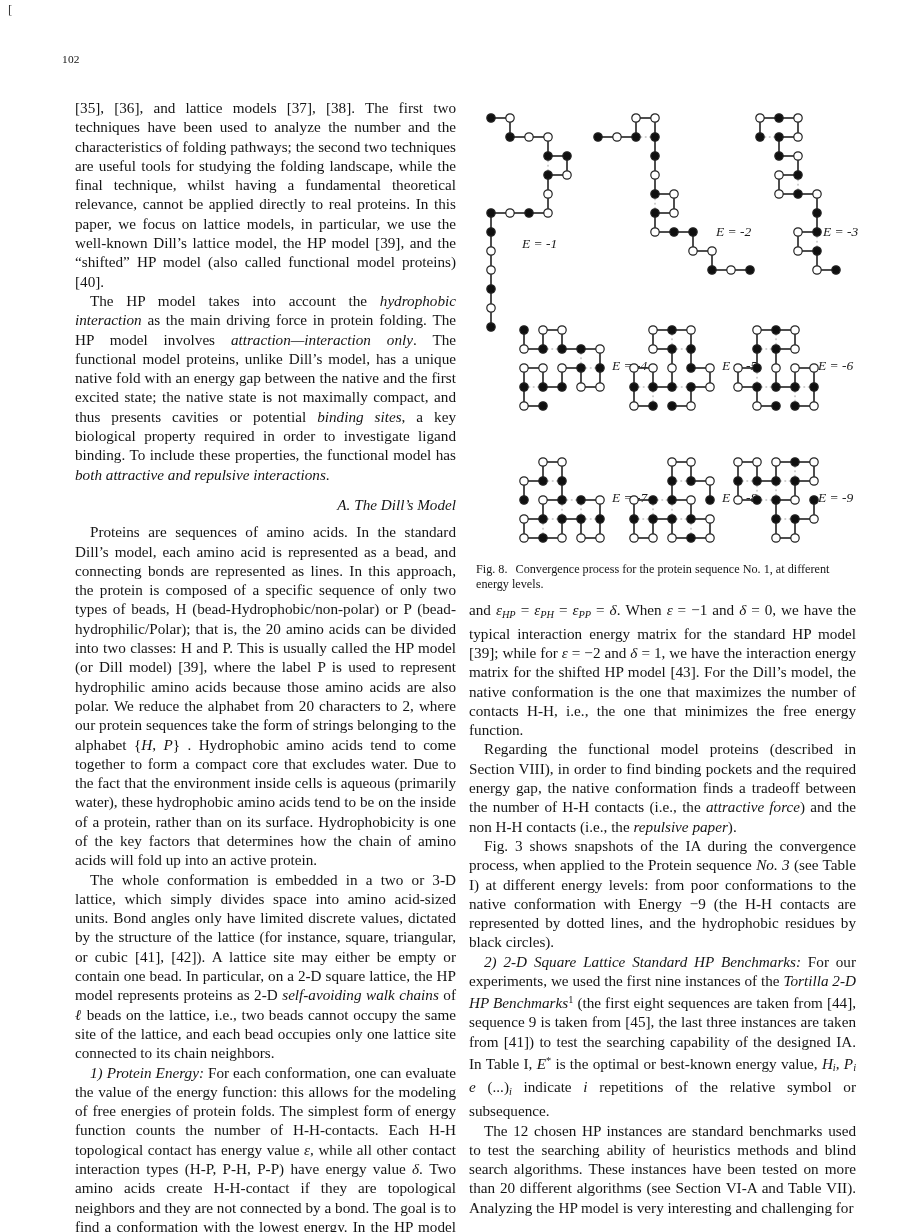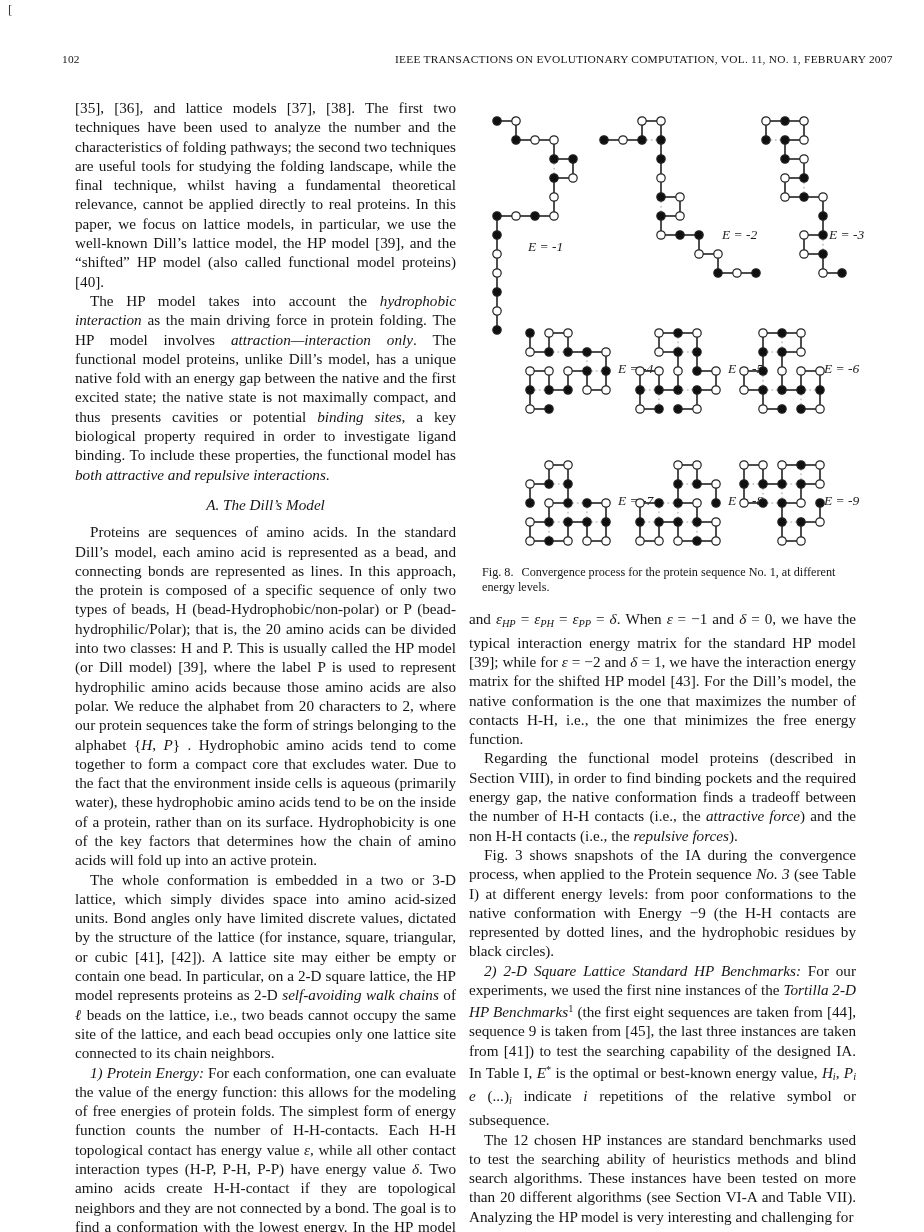--- a/index.html
+++ b/index.html
@@ -8,41 +8,40 @@
   .scan-mark{position:absolute;left:8px;top:2px;font-size:13px;color:#333;}
   .hdr-num{position:absolute;left:62px;top:53px;font-size:11.4px;letter-spacing:.2px;}
   .hdr-journal{position:absolute;top:53px;left:395px;width:461px;text-align:right;
                font-size:11.4px;letter-spacing:.25px;white-space:nowrap;}
   .col{position:absolute;top:98px;font-size:15.2px;line-height:19.3px;text-align:justify;}
   .col-left{left:75px;width:381px;}
   .col-right{left:469px;width:387px;}
   p{margin:0;text-indent:15px;}
   p.noindent{text-indent:0;}
   h3.section{font-style:italic;font-weight:normal;font-size:15.2px;margin:11px 0 8px 0;
-             text-align:center;text-indent:0;}
+             text-align:right;text-indent:0;}
   .i{font-style:italic;}
   .sub{font-size:68%;vertical-align:-0.25em;}
   .sup{font-size:68%;vertical-align:0.45em;}
   .pad{margin-left:8px;}
-  figure{margin:13px;padding:0;}
+  figure{margin:7px;padding:0;}
   svg.fig{display:block;margin-top:10px;overflow:visible;}
   figcaption.caption{font-size:12.2px;line-height:15.4px;margin-top:14px;text-align:left;
                      text-indent:0;}
   .footnote{font-size:12.2px;line-height:15.4px;margin-top:15px;text-align:left;
             text-indent:8px;word-break:break-all;}
 </style>
 </head>
 <body>
 
 <div class="page">
 
   <span class="scan-mark">[</span>
 
   <span class="hdr-num">102</span>
-  <span class="hdr-journal">IEEE TRANSACTIONS ON EVOLUTIONARY COMPUTATION, VOL. 11, NO. 1, FEBRUARY 2007</span>
 
   <div class="col col-left">
     <p class="noindent"><span>[35], [36], and lattice models [37], [38]. The first two techniques have been used to analyze the number and the characteristics of folding pathways; the second two techniques are useful tools for studying the folding landscape, while the final technique, whilst having a fundamental theoretical relevance, cannot be applied directly to real proteins. In this paper, we focus on lattice models, in particular, we use the well-known Dill’s lattice model, the HP model [39], and the “shifted” HP model (also called functional model proteins) [40].</span></p>
     <p><span>The HP model takes into account the </span><span class="i">hydrophobic interaction</span><span> as the main driving force in protein folding. The HP model involves </span><span class="i">attraction—interaction only</span><span>. The functional model proteins, unlike Dill’s model, has a unique native fold with an energy gap between the native and the first excited state; the native state is not maximally compact, and thus presents cavities or potential </span><span class="i">binding sites</span><span>, a key biological property required in order to investigate ligand binding. To include these properties, the functional model has </span><span class="i">both attractive and repulsive interactions</span><span>.</span></p>
     <h3 class="section">A. The Dill’s Model</h3>
     <p><span>Proteins are sequences of amino acids. In the standard Dill’s model, each amino acid is represented as a bead, and connecting bonds are represented as lines. In this approach, the protein is composed of a specific sequence of only two types of beads, H (bead-Hydrophobic/non-polar) or P (bead-hydrophilic/Polar); that is, the 20 amino acids can be divided into two classes: H and P. This is usually called the HP model (or Dill model) [39], where the label P is used to represent hydrophilic amino acids because those amino acids are also polar. We reduce the alphabet from 20 characters to 2, where our protein sequences take the form of strings belonging to the alphabet {</span><span class="i">H</span><span>, </span><span class="i">P</span><span>} . Hydrophobic amino acids tend to come together to form a compact core that excludes water. Due to the fact that the environment inside cells is aqueous (primarily water), these hydrophobic amino acids tend to be on the inside of a protein, rather than on its surface. Hydrophobicity is one of the key factors that determines how the chain of amino acids will fold up into an active protein.</span></p>
     <p><span>The whole conformation is embedded in a two or 3-D lattice, which simply divides space into amino acid-sized units. Bond angles only have limited discrete values, dictated by the structure of the lattice (for instance, square, triangular, or cubic [41], [42]). A lattice site may either be empty or contain one bead. In particular, on a 2-D square lattice, the HP model represents proteins as 2-D </span><span class="i">self-avoiding walk chains</span><span> of </span><span class="i">ℓ</span><span> beads on the lattice, i.e., two beads cannot occupy the same site of the lattice, and each bead occupies only one lattice site connected to its chain neighbors.</span></p>
     <p><span class="i">1) Protein Energy:</span><span> For each conformation, one can evaluate the value of the energy function: this allows for the modeling of free energies of protein folds. The simplest form of energy function counts the number of H-H-contacts. Each H-H topological contact has energy value </span><span class="i">ε</span><span>, while all other contact interaction types (H-P, P-H, P-P) have energy value </span><span class="i">δ</span><span>. Two amino acids create H-H-contact if they are topological neighbors and they are not connected by a bond. The goal is to find a conformation with the lowest energy. In the HP model in general, the residues’ interactions can be defined as follows: </span></p>
   </div>
 
@@ -466,20 +465,20 @@
             <circle cx="262" cy="354" r="4.2" fill="#ffffff" stroke="#222222" stroke-width="1.2"></circle>
             <circle cx="262" cy="373" r="4.2" fill="#101010" stroke="#222222" stroke-width="1.2"></circle>
             <circle cx="262" cy="392" r="4.2" fill="#ffffff" stroke="#222222" stroke-width="1.2"></circle>
             <circle cx="281" cy="392" r="4.2" fill="#101010" stroke="#222222" stroke-width="1.2"></circle>
             <text x="342" y="394" fill="#1a1a1a" font-size="13.5" font-style="italic" font-family="&quot;Liberation Serif&quot;, serif">E = -9</text>
           </g>
         </svg>
       <figcaption class="caption"><span>Fig. 8.</span><span class="pad">Convergence process for the protein sequence No. 1, at different energy levels.</span></figcaption>
     </figure>
     <p class="noindent"><span>and </span><span class="i">ε</span><span class="i sub">HP</span><span> = </span><span class="i">ε</span><span class="i sub">PH</span><span> = </span><span class="i">ε</span><span class="i sub">PP</span><span> = </span><span class="i">δ</span><span>. When </span><span class="i">ε</span><span> = −1 and </span><span class="i">δ</span><span> = 0, we have the typical interaction energy matrix for the standard HP model [39]; while for </span><span class="i">ε</span><span> = −2 and </span><span class="i">δ</span><span> = 1, we have the interaction energy matrix for the shifted HP model [43]. For the Dill’s model, the native conformation is the one that maximizes the number of contacts H-H, i.e., the one that minimizes the free energy function.</span></p>
-    <p><span>Regarding the functional model proteins (described in Section VIII), in order to find binding pockets and the required energy gap, the native conformation finds a tradeoff between the number of H-H contacts (i.e., the </span><span class="i">attractive force</span><span>) and the non H-H contacts (i.e., the </span><span class="i">repulsive forces</span><span>).</span></p>
+    <p><span>Regarding the functional model proteins (described in Section VIII), in order to find binding pockets and the required energy gap, the native conformation finds a tradeoff between the number of H-H contacts (i.e., the </span><span class="i">attractive force</span><span>) and the non H-H contacts (i.e., the </span><span class="i">repulsive paper</span><span>).</span></p>
     <p><span>Fig. 3 shows snapshots of the IA during the convergence process, when applied to the Protein sequence </span><span class="i">No. 3</span><span> (see Table I) at different energy levels: from poor conformations to the native conformation with Energy −9 (the H-H contacts are represented by dotted lines, and the hydrophobic residues by black circles).</span></p>
     <p><span class="i">2) 2-D Square Lattice Standard HP Benchmarks:</span><span> For our experiments, we used the first nine instances of the </span><span class="i">Tortilla 2-D HP Benchmarks</span><span class="sup">1</span><span> (the first eight sequences are taken from [44], sequence 9 is taken from [45], the last three instances are taken from [41]) to test the searching capability of the designed IA. In Table I, </span><span class="i">E</span><span class="sup">*</span><span> is the optimal or best-known energy value, </span><span class="i">H</span><span class="i sub">i</span><span>, </span><span class="i">P</span><span class="i sub">i</span><span> </span><span class="i">e</span><span> (...)</span><span class="i sub">i</span><span> indicate </span><span class="i">i</span><span> repetitions of the relative symbol or subsequence.</span></p>
     <p><span>The 12 chosen HP instances are standard benchmarks used to test the searching ability of heuristics methods and blind search algorithms. These instances have been tested on more than 20 different algorithms (see Section VI-A and Table VII). Analyzing the HP model is very interesting and challenging for</span></p>
     <div class="footnote"><span class="sup">1</span><span>http://www.cs.sandia.gov/tech_reports/compbio/tortilla-hp-benchmarks</span><br></div>
   </div>
 
 </div>
 
 </body></html>

